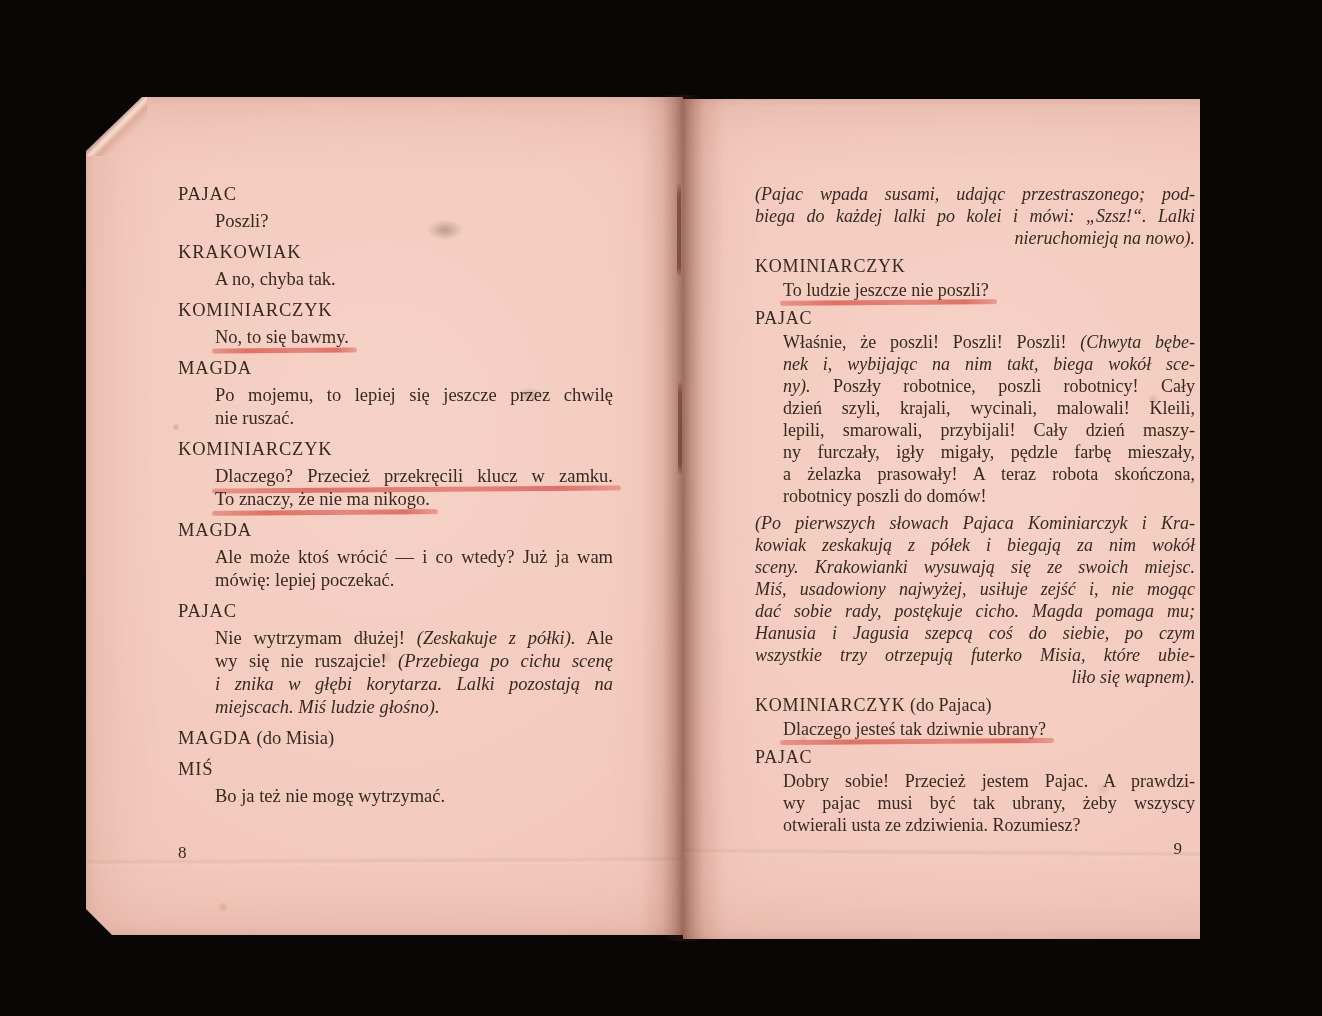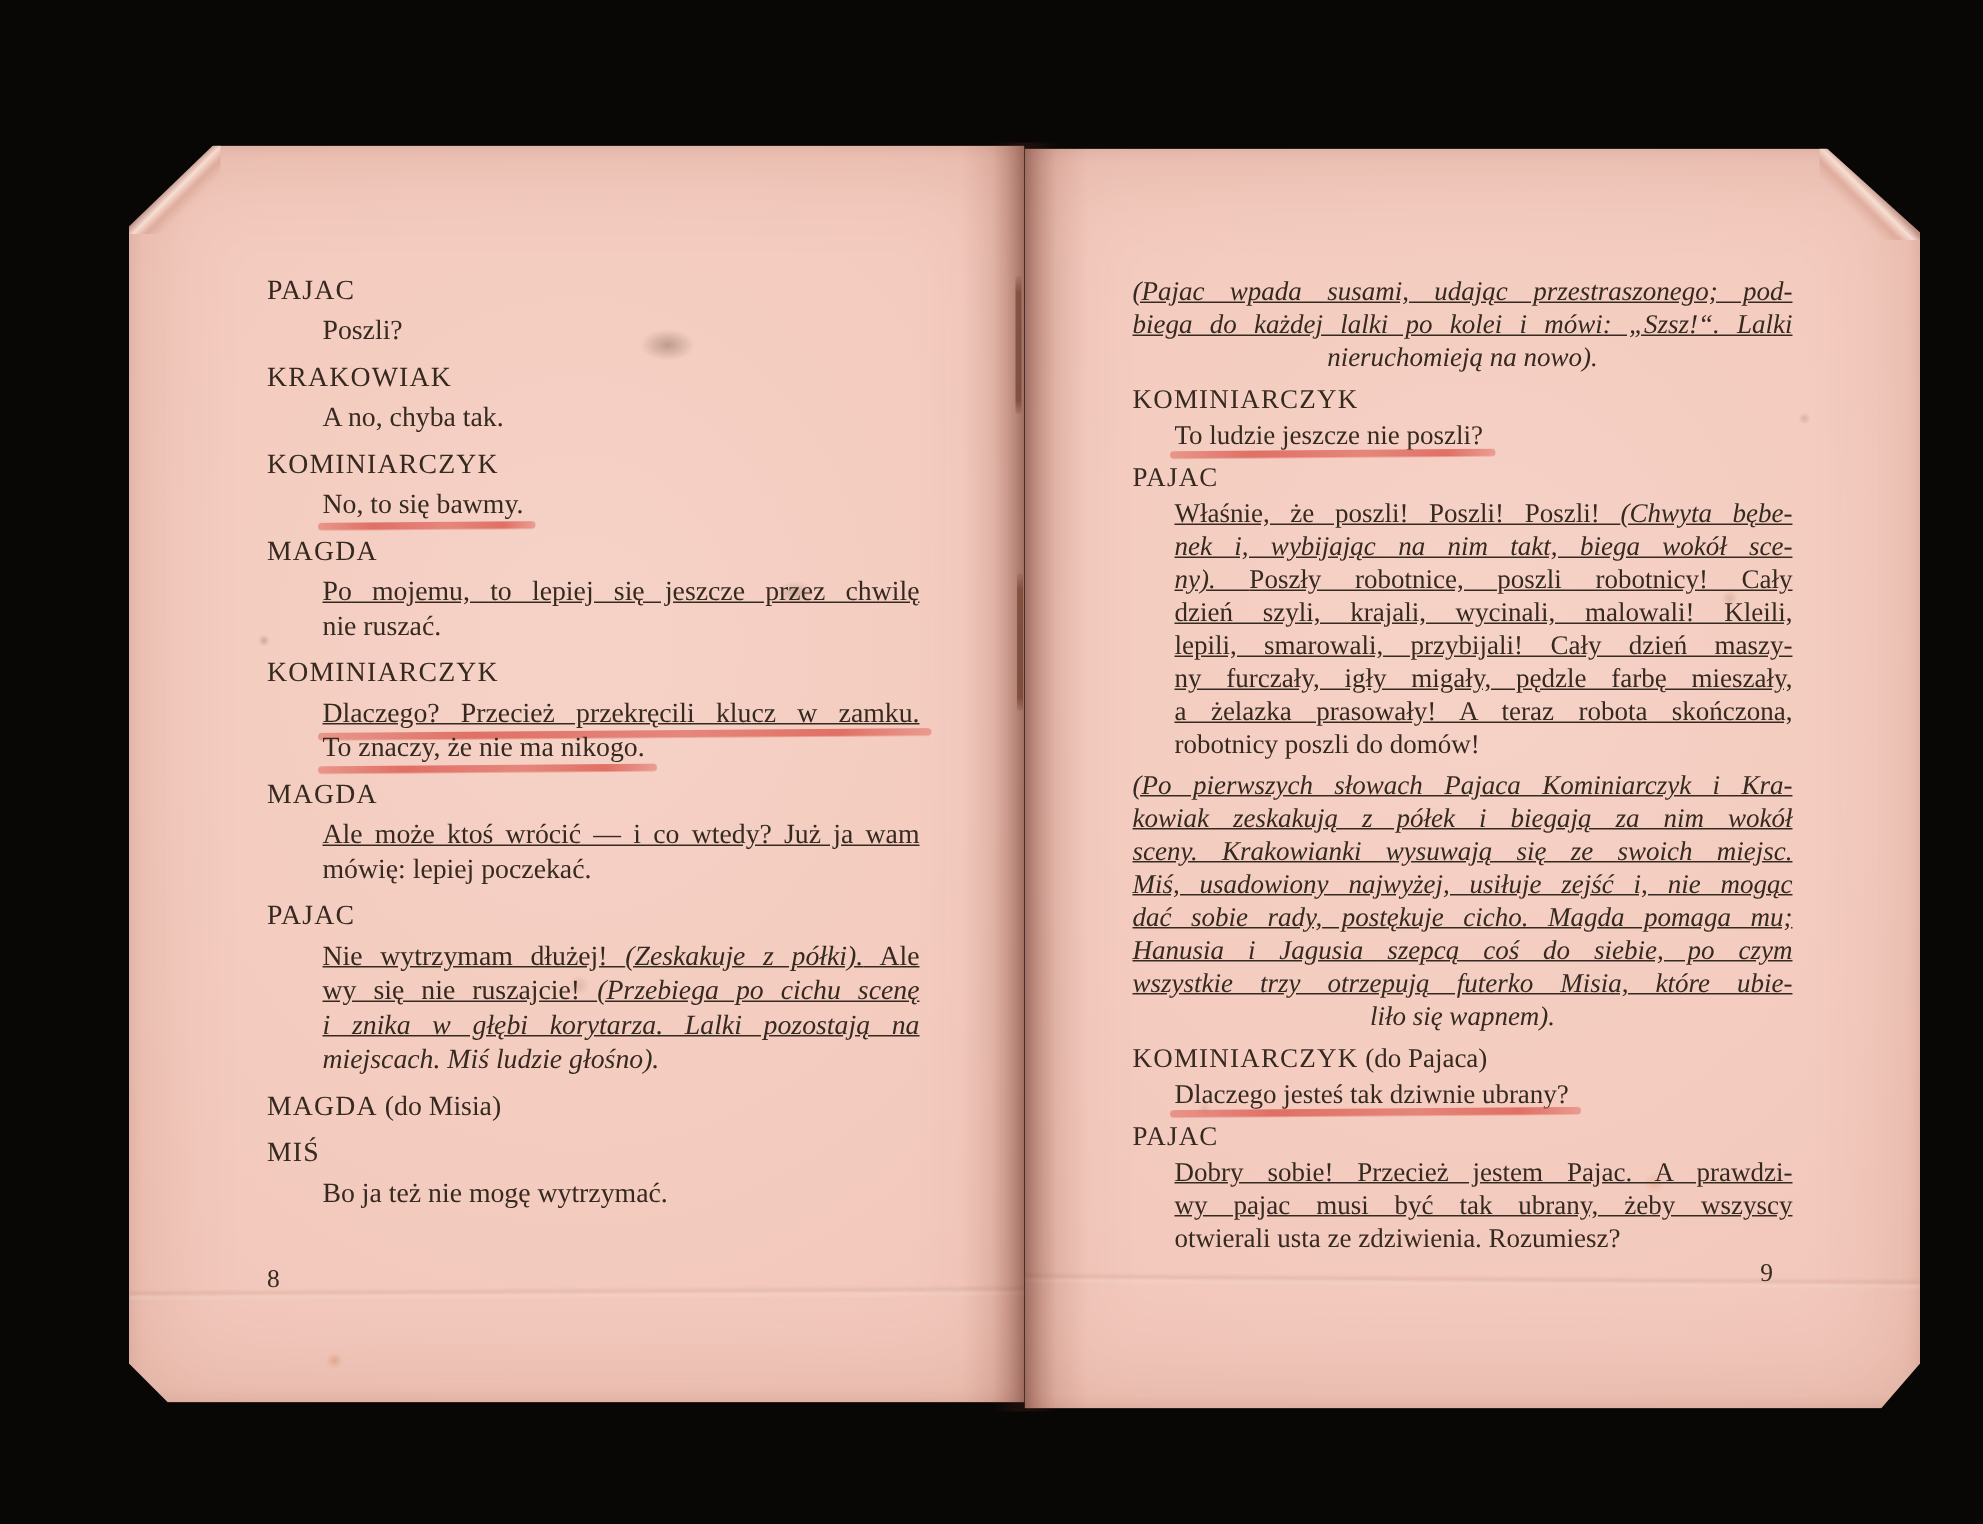--- a/index.html
+++ b/index.html
@@ -1,16 +1,16 @@
 <!DOCTYPE html>
 <html><head>
 <meta charset="utf-8">
 <style>
   html,body{margin:0;padding:0;background:#090706;}
-  .scene{position:relative;width:1322px;height:1016px;overflow:hidden;
+  .scene{position:relative;width:1200px;height:1016px;overflow:hidden;
          font-family:"Liberation Serif","DejaVu Serif",serif;color:#362a20;}
   .page{position:absolute;background:
         radial-gradient(120% 100% at 50% 40%, #f6d2c6 0%, #f3c9bd 55%, #eec0b2 100%);
         box-shadow: inset 0 0 70px rgba(150,80,60,.22), inset 0 0 10px rgba(120,60,40,.14);
         z-index:1;}
   .page-left{left:86px;top:97px;width:597px;height:838px;
         clip-path:polygon(56px 0, 100% 0, 100% 100%, 26px 100%, 0 calc(100% - 26px), 0 54px);}
   .page-right{left:683px;top:99px;width:597px;height:840px;
         clip-path:polygon(0 0, calc(100% - 62px) 0, 100% 56px, 100% calc(100% - 30px), calc(100% - 26px) 100%, 0 100%);}
   .page-left::after{content:'';position:absolute;top:0;right:0;bottom:0;width:42px;pointer-events:none;
@@ -37,26 +37,26 @@
   .crease{position:absolute;left:0;right:0;height:6px;pointer-events:none;filter:blur(1px);
         background:linear-gradient(to bottom, rgba(140,70,50,0), rgba(140,70,50,.18), rgba(255,240,230,.3), rgba(140,70,50,0));}
   .crease-left{bottom:70px;transform:rotate(-.3deg);}
   .crease-right{bottom:82px;transform:rotate(.4deg);}
   .col{position:relative;}
   .page-left  .col{padding:78px 0 0 92px;width:435px;font-size:18.5px;line-height:23px;}
   .page-right .col{padding:84px 0 0 72px;width:440px;font-size:18px;line-height:22px;}
   .speaker{margin-top:8px;margin-bottom:4px;letter-spacing:.8px;}
   .page-right .speaker{margin-top:6px;margin-bottom:2px;}
   .sp-suffix{letter-spacing:0;}
-  .line,.stage{position:relative;white-space:nowrap;text-decoration:underline;}
+  .line,.stage{position:relative;white-space:nowrap;}
   .line{margin-left:37px;}
   .page-right .line{margin-left:28px;}
   .stage{font-style:italic;}
   .pt{margin-top:5px;}
-  .stage.center{text-align:center;margin-bottom:3px;}
+  .stage.center{text-align:right;margin-bottom:3px;}
   .full{text-align:justify;text-align-last:justify;}
   .lt{position:relative;display:inline-block;}
   .ul.full::after, .ul .lt::after{content:'';position:absolute;left:-3px;right:-8px;bottom:-3px;height:4.5px;
         border-radius:3px;transform:rotate(-.45deg);filter:blur(.3px);
         background:linear-gradient(90deg, rgba(221,95,85,.5), rgba(221,95,85,.85) 25%, rgba(221,95,85,.65) 60%, rgba(221,95,85,.85) 85%, rgba(221,95,85,.45));}
   .pagenum{position:absolute;font-size:17px;}
   .pn-left{left:92px;bottom:72px;}
   .pn-right{right:98px;bottom:80px;}
   .stitch{position:absolute;width:4px;border-radius:3px;z-index:3;filter:blur(.4px);
         background:linear-gradient(180deg, rgba(110,60,40,.1), rgba(110,60,40,.65) 12%, rgba(88,45,30,.55) 55%, rgba(110,60,40,.7) 90%, rgba(110,60,40,.12));}

